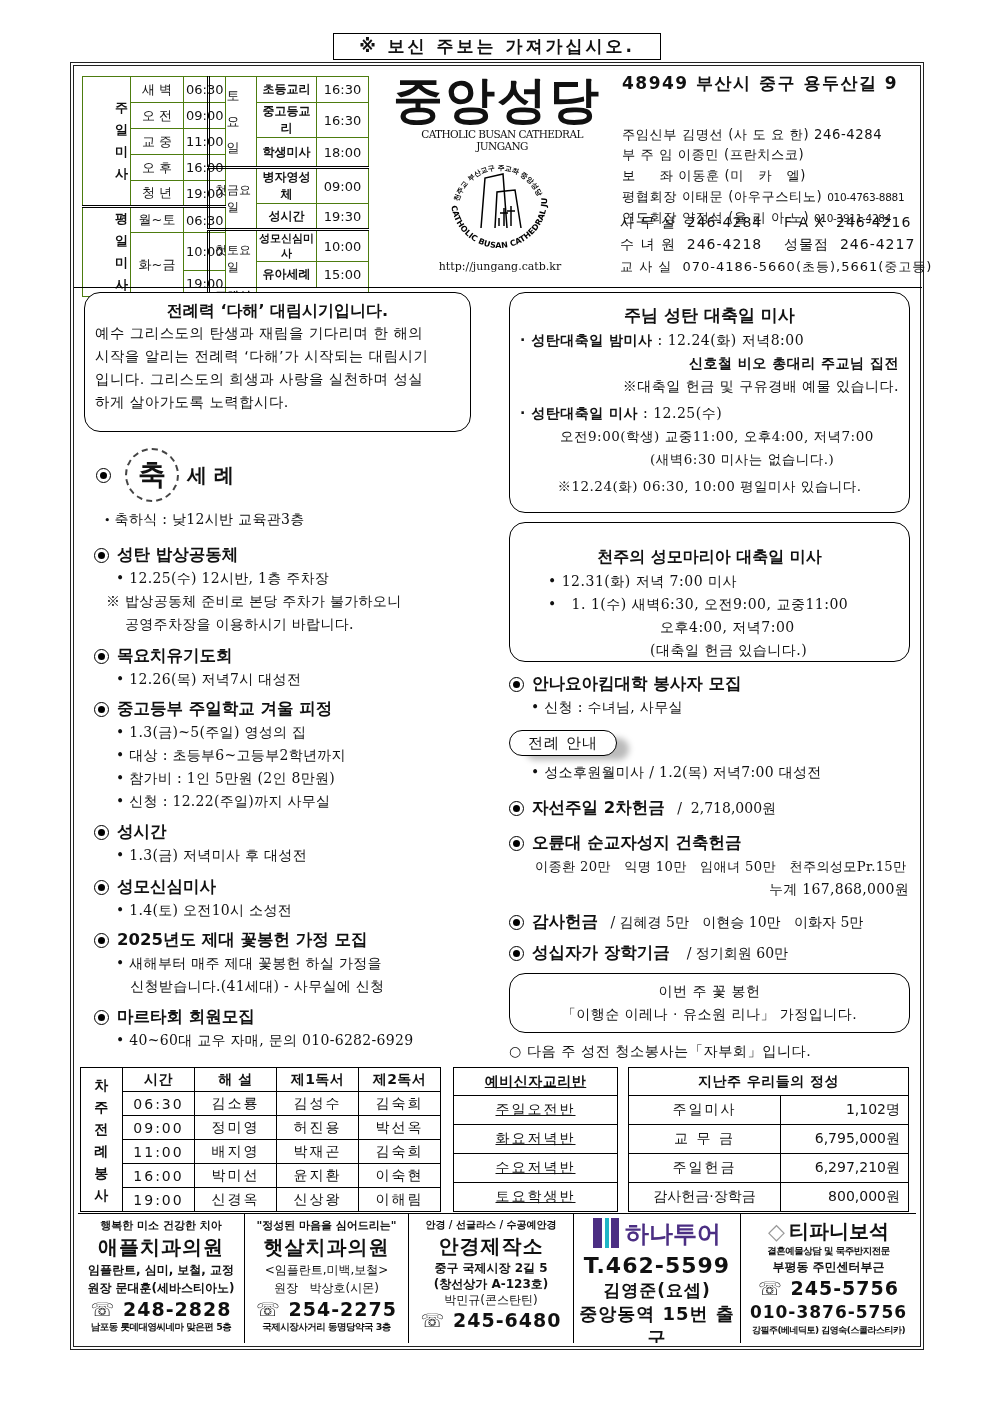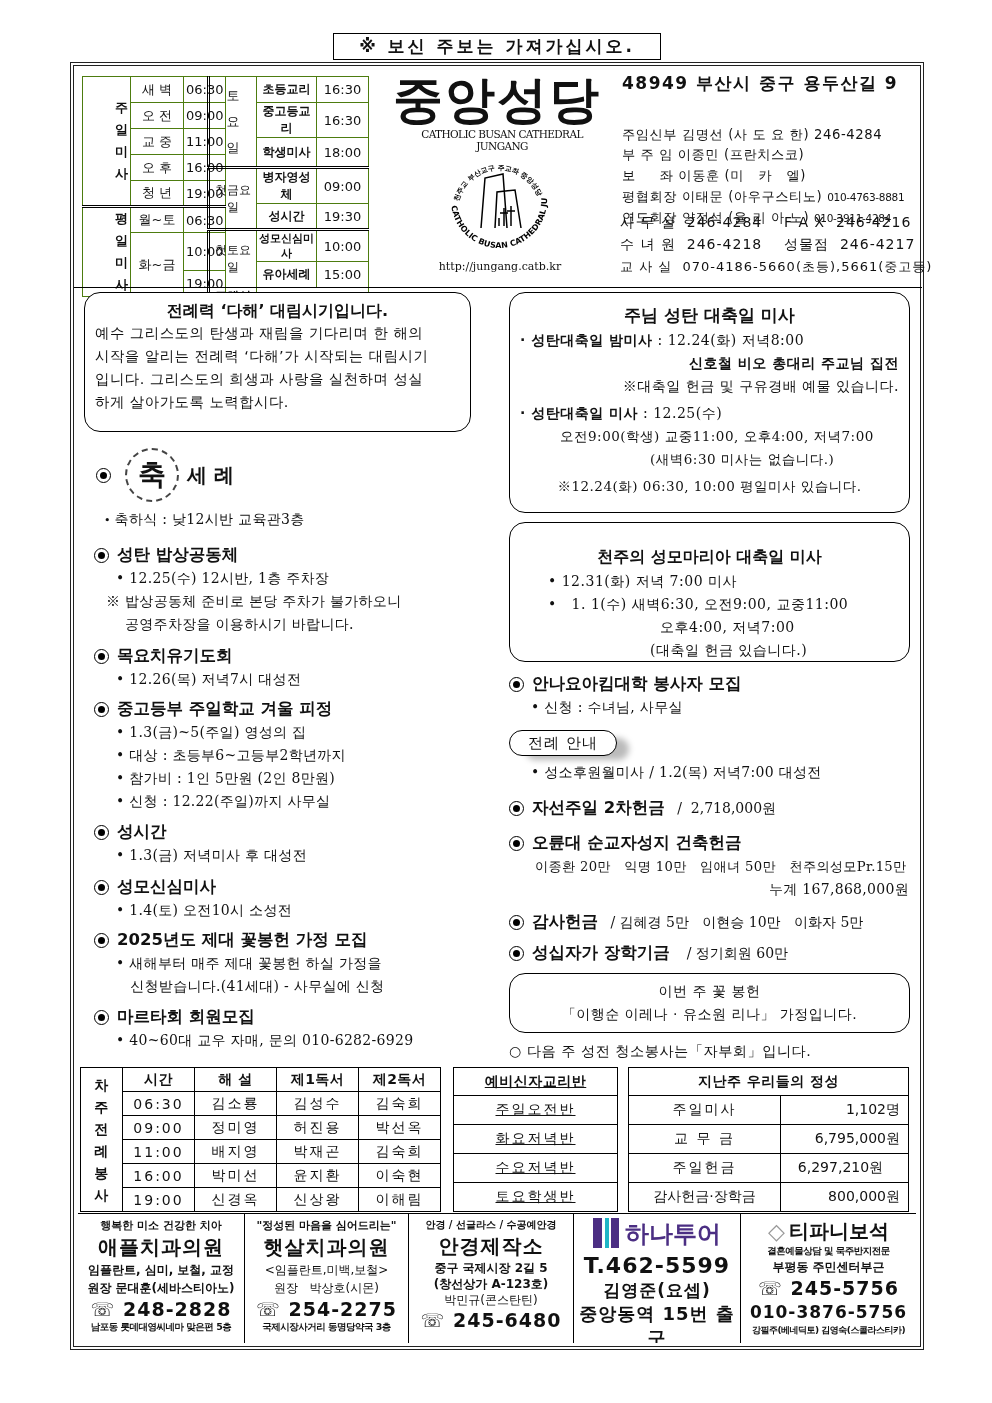--- a/index.html
+++ b/index.html
@@ -417,21 +417,21 @@
   <tr>
         <td style="width:152px; height:29px">주일미사</td>
         <td style="width:128px; text-align:right; padding-right:8px; letter-spacing:0">1,102명</td>
       </tr>
   <tr>
         <td style="height:29px">교 무 금</td>
         <td style="text-align:right; padding-right:8px; letter-spacing:0">6,795,000원</td>
       </tr>
   <tr>
         <td style="height:29px">주일헌금</td>
-        <td style="padding-right:8px; letter-spacing:0">6,297,210원</td>
+        <td style="text-align:right; padding-right:8px; letter-spacing:0">6,297,210원</td>
       </tr>
   <tr>
         <td style="height:29px; letter-spacing:0">감사헌금·장학금</td>
         <td style="text-align:right; padding-right:8px; letter-spacing:0">800,000원</td>
       </tr>
 </tbody>
   </table>
 
 <div id="ads" class="abs">
   <div class="ad" style="width:167px">

